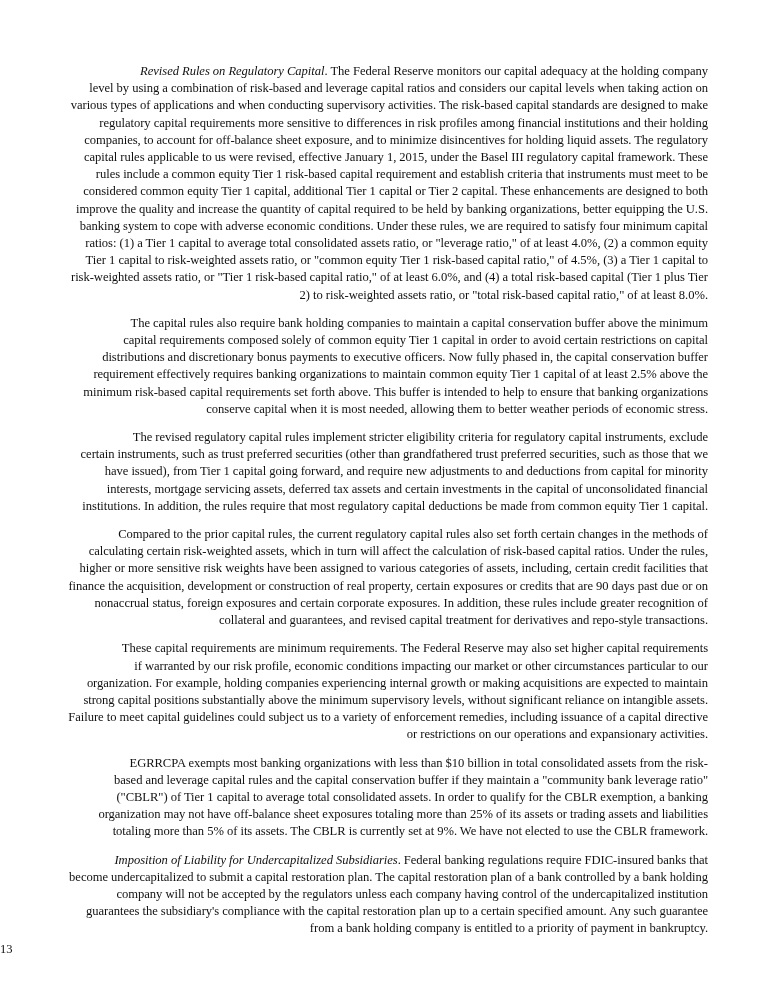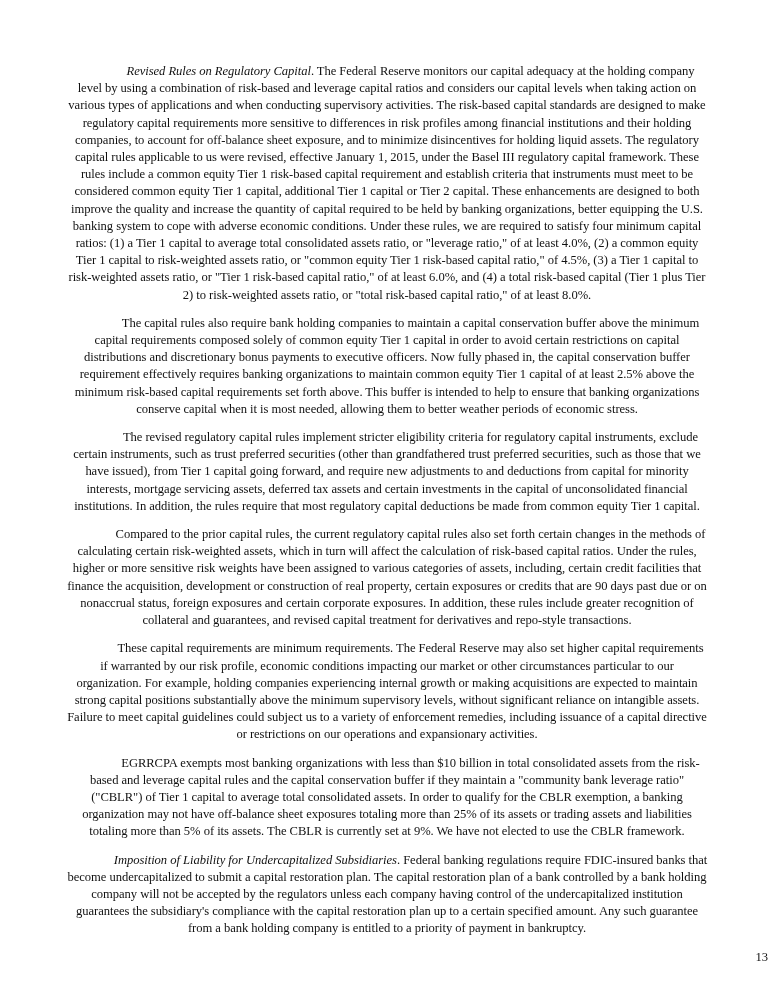--- a/index.html
+++ b/index.html
@@ -19,34 +19,33 @@
       position: absolute;
       left: 66px;
       top: 63px;
       width: 642px;
     }
     .para {
       margin: 0 0 11px 0;
       font-size: 12.6px;
       line-height: 17.2px;
       text-indent: 47px;
-      text-align: center;
+      text-align: right;
       letter-spacing: -0.05px;
     }
     .para .lead {
       font-style: italic;
     }
     .page-number {
       position: absolute;
       left: 0;
       width: 768px;
       top: 942px;
-      text-align: right;
+      text-align: left;
       font-size: 12.6px;
-      margin-top: 8px;
     }
   </style>
 </head>
 <body>
 
 <div class="page">
   <p class="para"><span class="lead">Revised Rules on Regulatory Capital</span><span>. The Federal Reserve monitors our capital adequacy at the holding company level by using a combination of risk-based and leverage capital ratios and considers our capital levels when taking action on various types of applications and when conducting supervisory activities. The risk-based capital standards are designed to make regulatory capital requirements more sensitive to differences in risk profiles among financial institutions and their holding companies, to account for off-balance sheet exposure, and to minimize disincentives for holding liquid assets. The regulatory capital rules applicable to us were revised, effective January 1, 2015, under the Basel III regulatory capital framework. These rules include a common equity Tier 1 risk-based capital requirement and establish criteria that instruments must meet to be considered common equity Tier 1 capital, additional Tier 1 capital or Tier 2 capital. These enhancements are designed to both improve the quality and increase the quantity of capital required to be held by banking organizations, better equipping the U.S. banking system to cope with adverse economic conditions. Under these rules, we are required to satisfy four minimum capital ratios: (1) a Tier 1 capital to average total consolidated assets ratio, or "leverage ratio," of at least 4.0%, (2) a common equity Tier 1 capital to risk-weighted assets ratio, or "common equity Tier 1 risk-based capital ratio," of 4.5%, (3) a Tier 1 capital to risk-weighted assets ratio, or "Tier 1 risk-based capital ratio," of at least 6.0%, and (4) a total risk-based capital (Tier 1 plus Tier 2) to risk-weighted assets ratio, or "total risk-based capital ratio," of at least 8.0%.</span></p>
   <p class="para"><span>The capital rules also require bank holding companies to maintain a capital conservation buffer above the minimum capital requirements composed solely of common equity Tier 1 capital in order to avoid certain restrictions on capital distributions and discretionary bonus payments to executive officers. Now fully phased in, the capital conservation buffer requirement effectively requires banking organizations to maintain common equity Tier 1 capital of at least 2.5% above the minimum risk-based capital requirements set forth above. This buffer is intended to help to ensure that banking organizations conserve capital when it is most needed, allowing them to better weather periods of economic stress.</span></p>
   <p class="para"><span>The revised regulatory capital rules implement stricter eligibility criteria for regulatory capital instruments, exclude certain instruments, such as trust preferred securities (other than grandfathered trust preferred securities, such as those that we have issued), from Tier 1 capital going forward, and require new adjustments to and deductions from capital for minority interests, mortgage servicing assets, deferred tax assets and certain investments in the capital of unconsolidated financial institutions. In addition, the rules require that most regulatory capital deductions be made from common equity Tier 1 capital.</span></p>
   <p class="para"><span>Compared to the prior capital rules, the current regulatory capital rules also set forth certain changes in the methods of calculating certain risk-weighted assets, which in turn will affect the calculation of risk-based capital ratios. Under the rules, higher or more sensitive risk weights have been assigned to various categories of assets, including, certain credit facilities that finance the acquisition, development or construction of real property, certain exposures or credits that are 90 days past due or on nonaccrual status, foreign exposures and certain corporate exposures. In addition, these rules include greater recognition of collateral and guarantees, and revised capital treatment for derivatives and repo-style transactions.</span></p>

